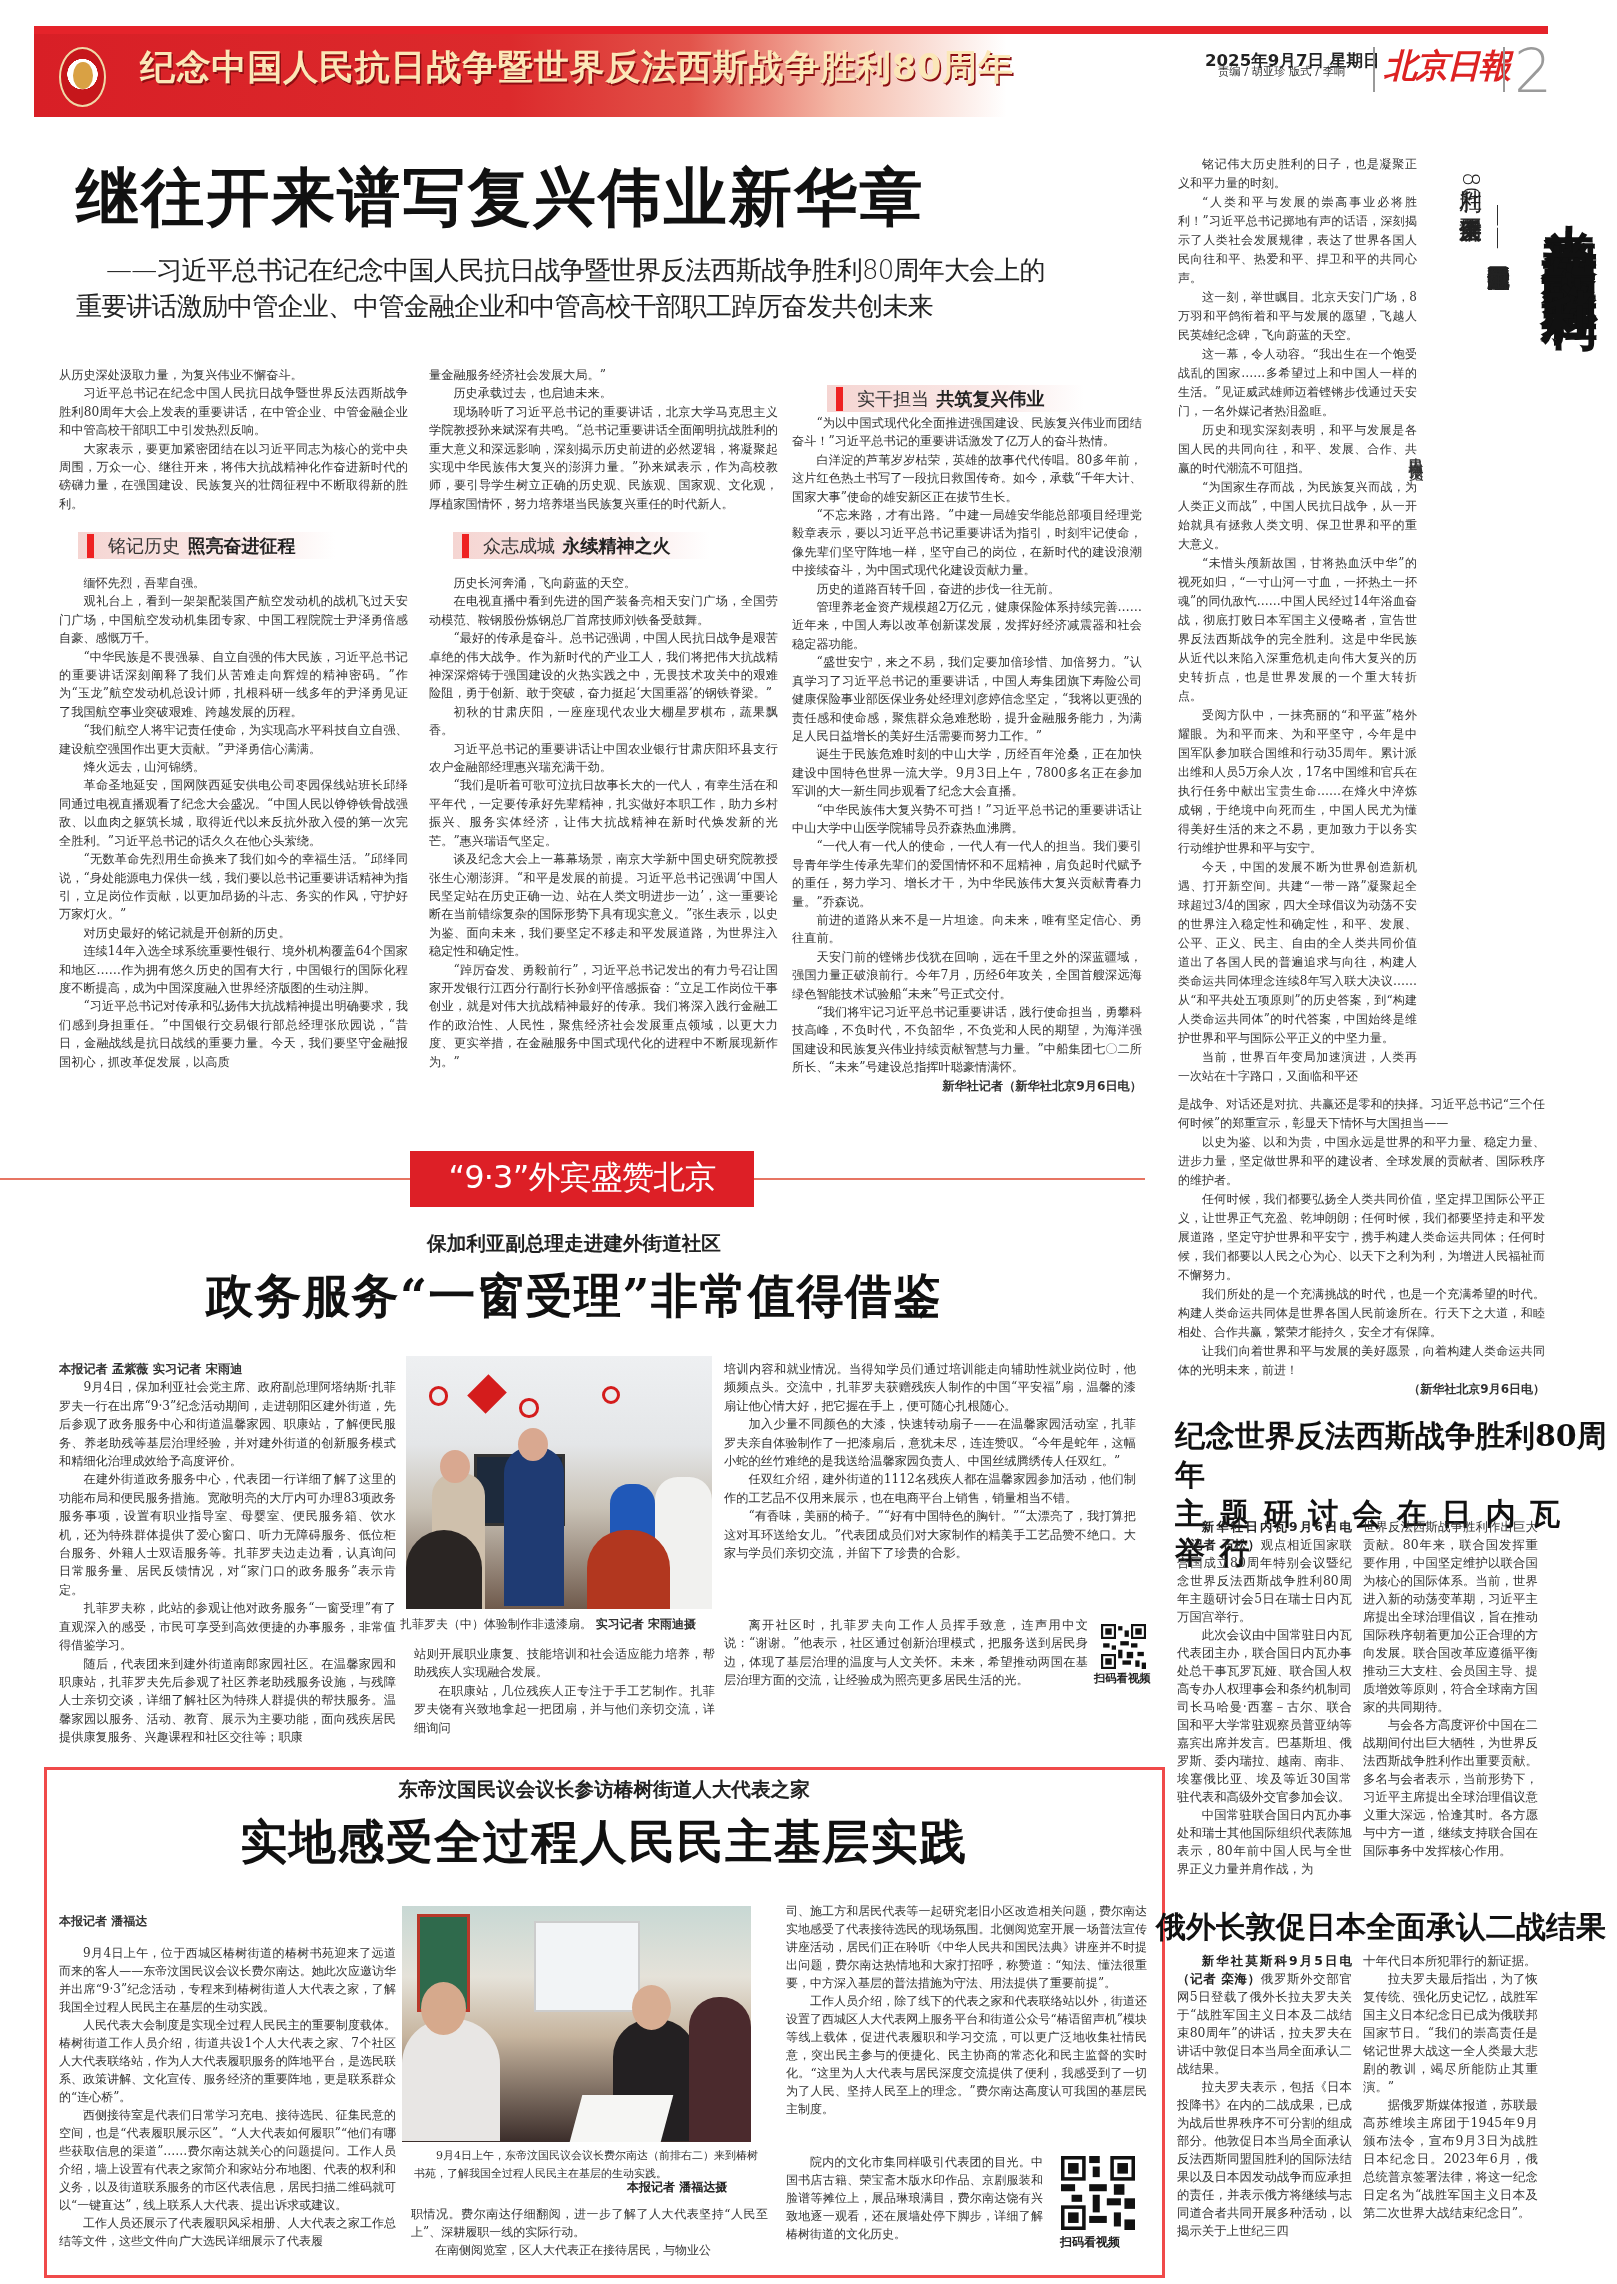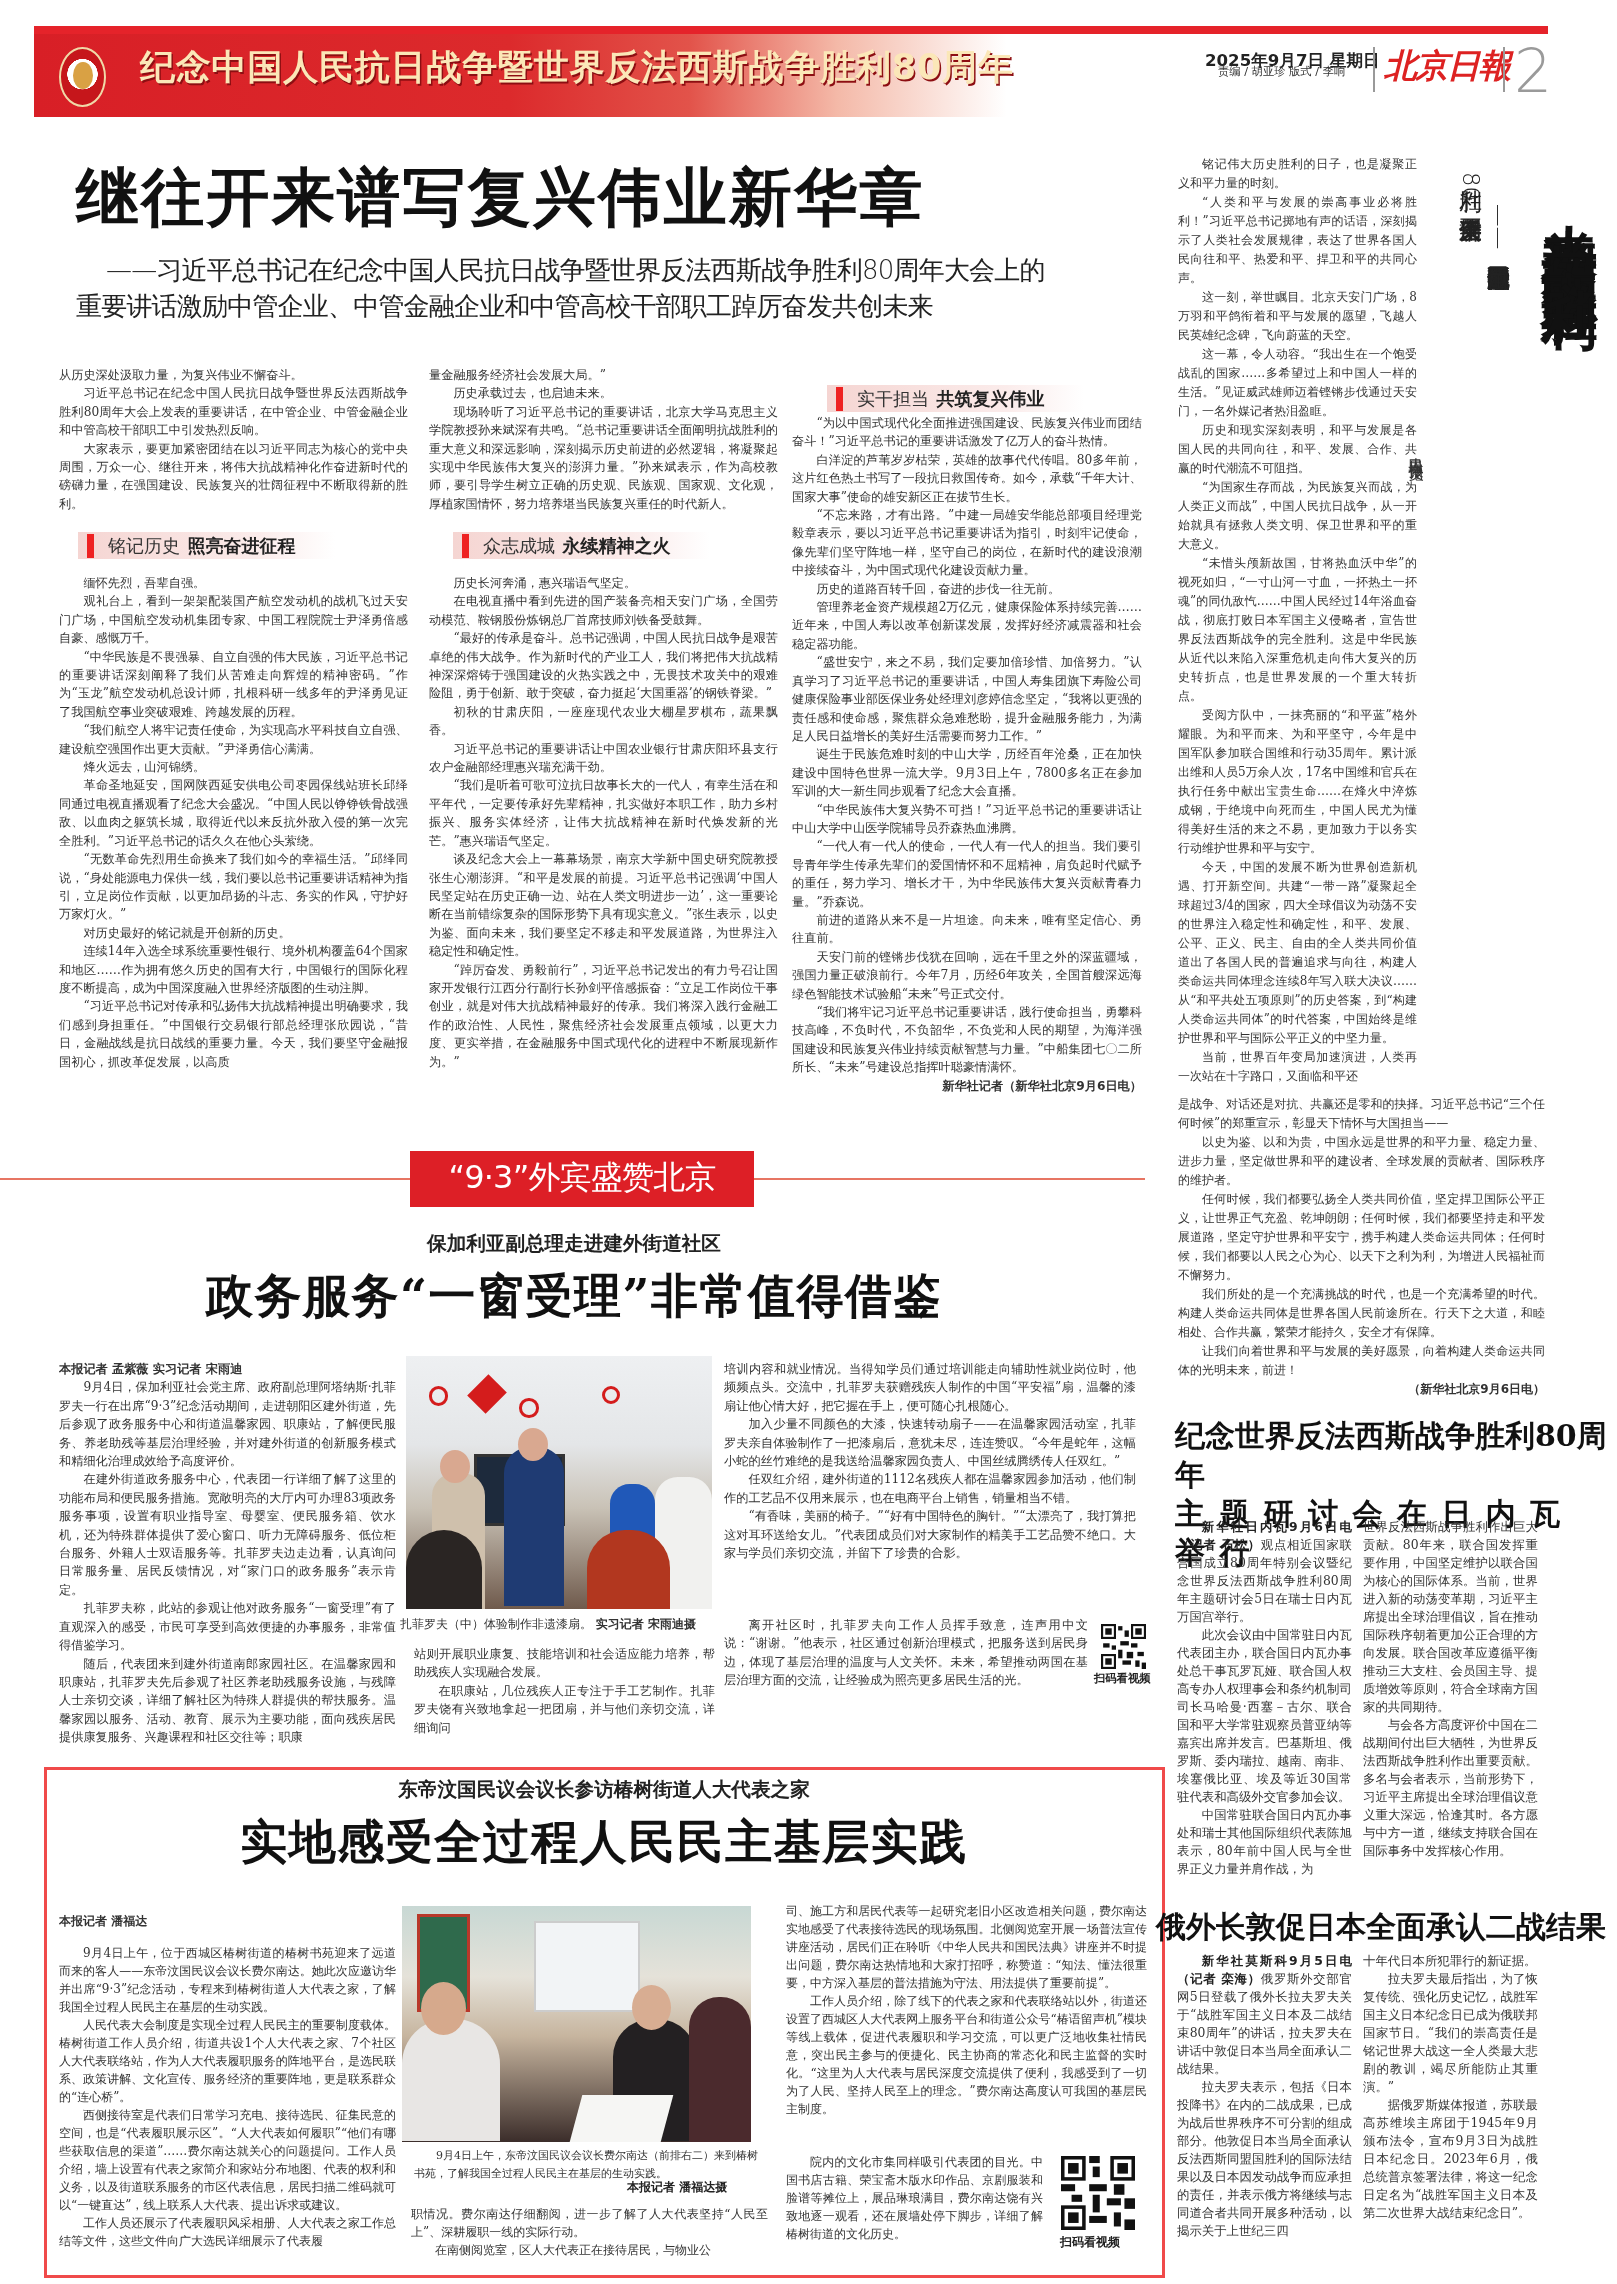--- a/index.html
+++ b/index.html
@@ -139,21 +139,21 @@
 <div class="col" style="left:429px;top:366px;width:349px;">
   <p class="noindent">量金融服务经济社会发展大局。”</p>
   <p>历史承载过去，也启迪未来。</p>
   <p>现场聆听了习近平总书记的重要讲话，北京大学马克思主义学院教授孙来斌深有共鸣。“总书记重要讲话全面阐明抗战胜利的重大意义和深远影响，深刻揭示历史前进的必然逻辑，将凝聚起实现中华民族伟大复兴的澎湃力量。”孙来斌表示，作为高校教师，要引导学生树立正确的历史观、民族观、国家观、文化观，厚植家国情怀，努力培养堪当民族复兴重任的时代新人。</p>
 </div>
 <div class="section-tag" style="left:453px;top:532px;">
   <div class="bar"></div>
   <div class="t1"><span>众志成城</span><span class="t2">永续精神之火</span></div>
 </div>
 <div class="col" style="left:429px;top:574px;width:349px;height:529px;overflow:hidden;">
-  <p>历史长河奔涌，惠兴瑞语气坚定。</p>
+  <p>历史长河奔涌，飞向蔚蓝的天空。</p>
   <p>在电视直播中看到先进的国产装备亮相天安门广场，全国劳动模范、鞍钢股份炼钢总厂首席技师刘铁备受鼓舞。</p>
   <p>“最好的传承是奋斗。总书记强调，中国人民抗日战争是艰苦卓绝的伟大战争。作为新时代的产业工人，我们将把伟大抗战精神深深熔铸于强国建设的火热实践之中，无畏技术攻关中的艰难险阻，勇于创新、敢于突破，奋力挺起‘大国重器’的钢铁脊梁。”</p>
   <p>初秋的甘肃庆阳，一座座现代农业大棚星罗棋布，蔬果飘香。</p>
   <p>习近平总书记的重要讲话让中国农业银行甘肃庆阳环县支行农户金融部经理惠兴瑞充满干劲。</p>
   <p>“我们是听着可歌可泣抗日故事长大的一代人，有幸生活在和平年代，一定要传承好先辈精神，扎实做好本职工作，助力乡村振兴、服务实体经济，让伟大抗战精神在新时代焕发新的光芒。”惠兴瑞语气坚定。</p>
   <p>谈及纪念大会上一幕幕场景，南京大学新中国史研究院教授张生心潮澎湃。“和平是发展的前提。习近平总书记强调‘中国人民坚定站在历史正确一边、站在人类文明进步一边’，这一重要论断在当前错综复杂的国际形势下具有现实意义。”张生表示，以史为鉴、面向未来，我们要坚定不移走和平发展道路，为世界注入稳定性和确定性。</p>
   <p>“踔厉奋发、勇毅前行”，习近平总书记发出的有力号召让国家开发银行江西分行副行长孙剑平倍感振奋：“立足工作岗位干事创业，就是对伟大抗战精神最好的传承。我们将深入践行金融工作的政治性、人民性，聚焦经济社会发展重点领域，以更大力度、更实举措，在金融服务中国式现代化的进程中不断展现新作为。”</p>
 </div>
 
 <div class="section-tag" style="left:827px;top:375px;margin-top:10px;">

